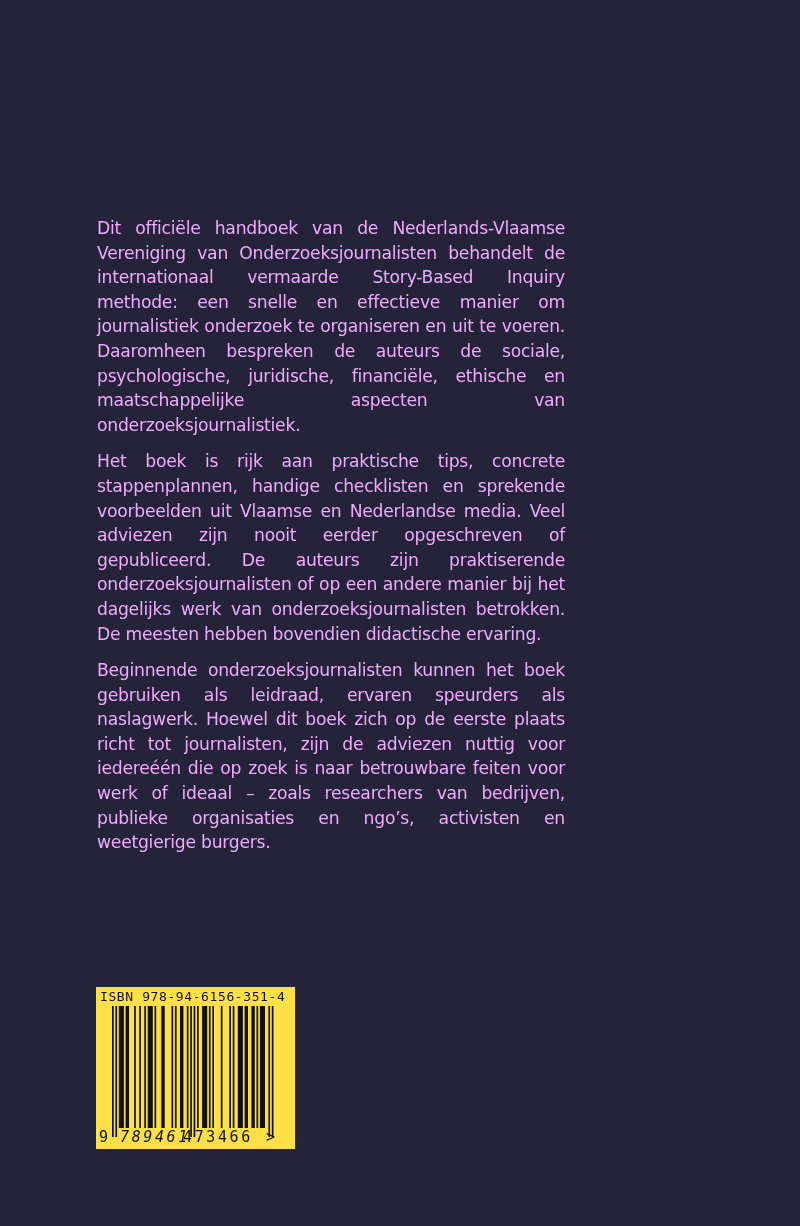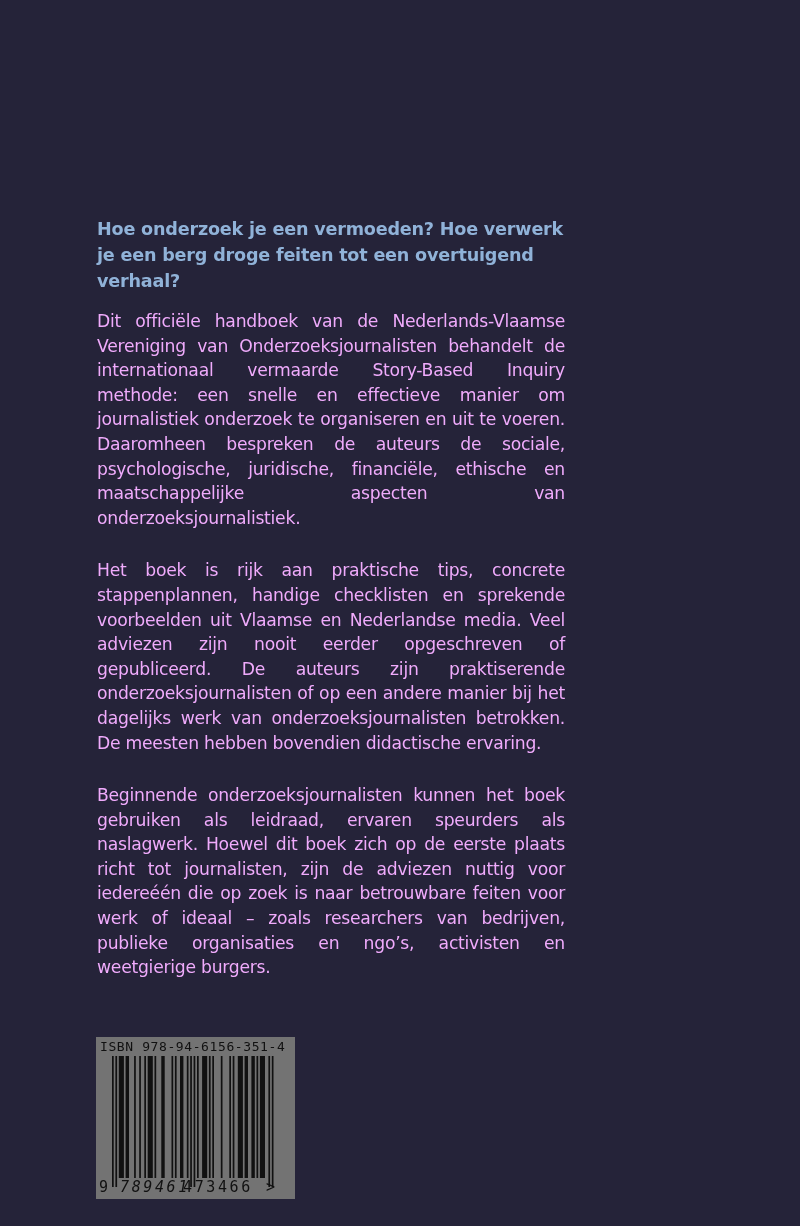--- a/index.html
+++ b/index.html
@@ -42,29 +42,29 @@
       color: #f0abfc;
       font-family: "DejaVu Sans", sans-serif;
       font-weight: normal;
       font-size: 17.2px;
       line-height: 24.6px;
       letter-spacing: -0.25px;
       text-align: justify;
       text-align-last: left;
     }
     .tagline + .body-para { margin-top: 15px; }
-    .body-para + .body-para { margin-top: 28px; }
+    .body-para + .body-para { margin-top: 12px; }
 
     .barcode-box {
       position: absolute;
       left: 96px;
-      top: 1037px;
+      top: 987px;
       width: 199px;
       height: 162px;
-      background: #737373;
+      background: #fde047;
       box-sizing: border-box;
     }
     .isbn-label {
       position: absolute;
       left: 4px;
       top: 2px;
       font-family: "DejaVu Sans Mono", "Liberation Mono", monospace;
       font-size: 13px;
       line-height: 16px;
       color: #111;
@@ -85,21 +85,20 @@
       color: #111;
       white-space: nowrap;
     }
   </style>
 </head>
 <body>
 
 <div class="back-cover">
 
   <div class="blurb">
-    <p class="tagline">Hoe onderzoek je een vermoeden? Hoe verwerk je een berg droge feiten tot een overtuigend verhaal?</p>
     <p class="body-para">Dit officiële handboek van de Nederlands-Vlaamse Vereniging van Onderzoeksjournalisten behandelt de internationaal vermaarde Story-Based Inquiry methode: een snelle en effectieve manier om journalistiek onderzoek te organiseren en uit te voeren. Daaromheen bespreken de auteurs de sociale, psychologische, juridische, financiële, ethische en maatschappelijke aspecten van onderzoeksjournalistiek.</p>
     <p class="body-para">Het boek is rijk aan praktische tips, concrete stappenplannen, handige checklisten en sprekende voorbeelden uit Vlaamse en Nederlandse media. Veel adviezen zijn nooit eerder opgeschreven of gepubliceerd. De auteurs zijn praktiserende onderzoeksjournalisten of op een andere manier bij het dagelijks werk van onderzoeksjournalisten betrokken. De meesten hebben bovendien didactische ervaring.</p>
     <p class="body-para">Beginnende onderzoeksjournalisten kunnen het boek gebruiken als leidraad, ervaren speurders als naslagwerk. Hoewel dit boek zich op de eerste plaats richt tot journalisten, zijn de adviezen nuttig voor iedereéén die op zoek is naar betrouwbare feiten voor werk of ideaal – zoals researchers van bedrijven, publieke organisaties en ngo’s, activisten en weetgierige burgers.</p>
   </div>
 
   <div class="barcode-box">
     <div class="isbn-label">ISBN 978-94-6156-351-4</div>
     <svg class="barcode-svg" id="barcode-svg" width="199" height="162" viewBox="0 0 199 162" xmlns="http://www.w3.org/2000/svg">
         <rect x="16.00" y="19" width="1.70" height="131" fill="#111111"></rect>
         <rect x="19.40" y="19" width="1.70" height="131" fill="#111111"></rect>

